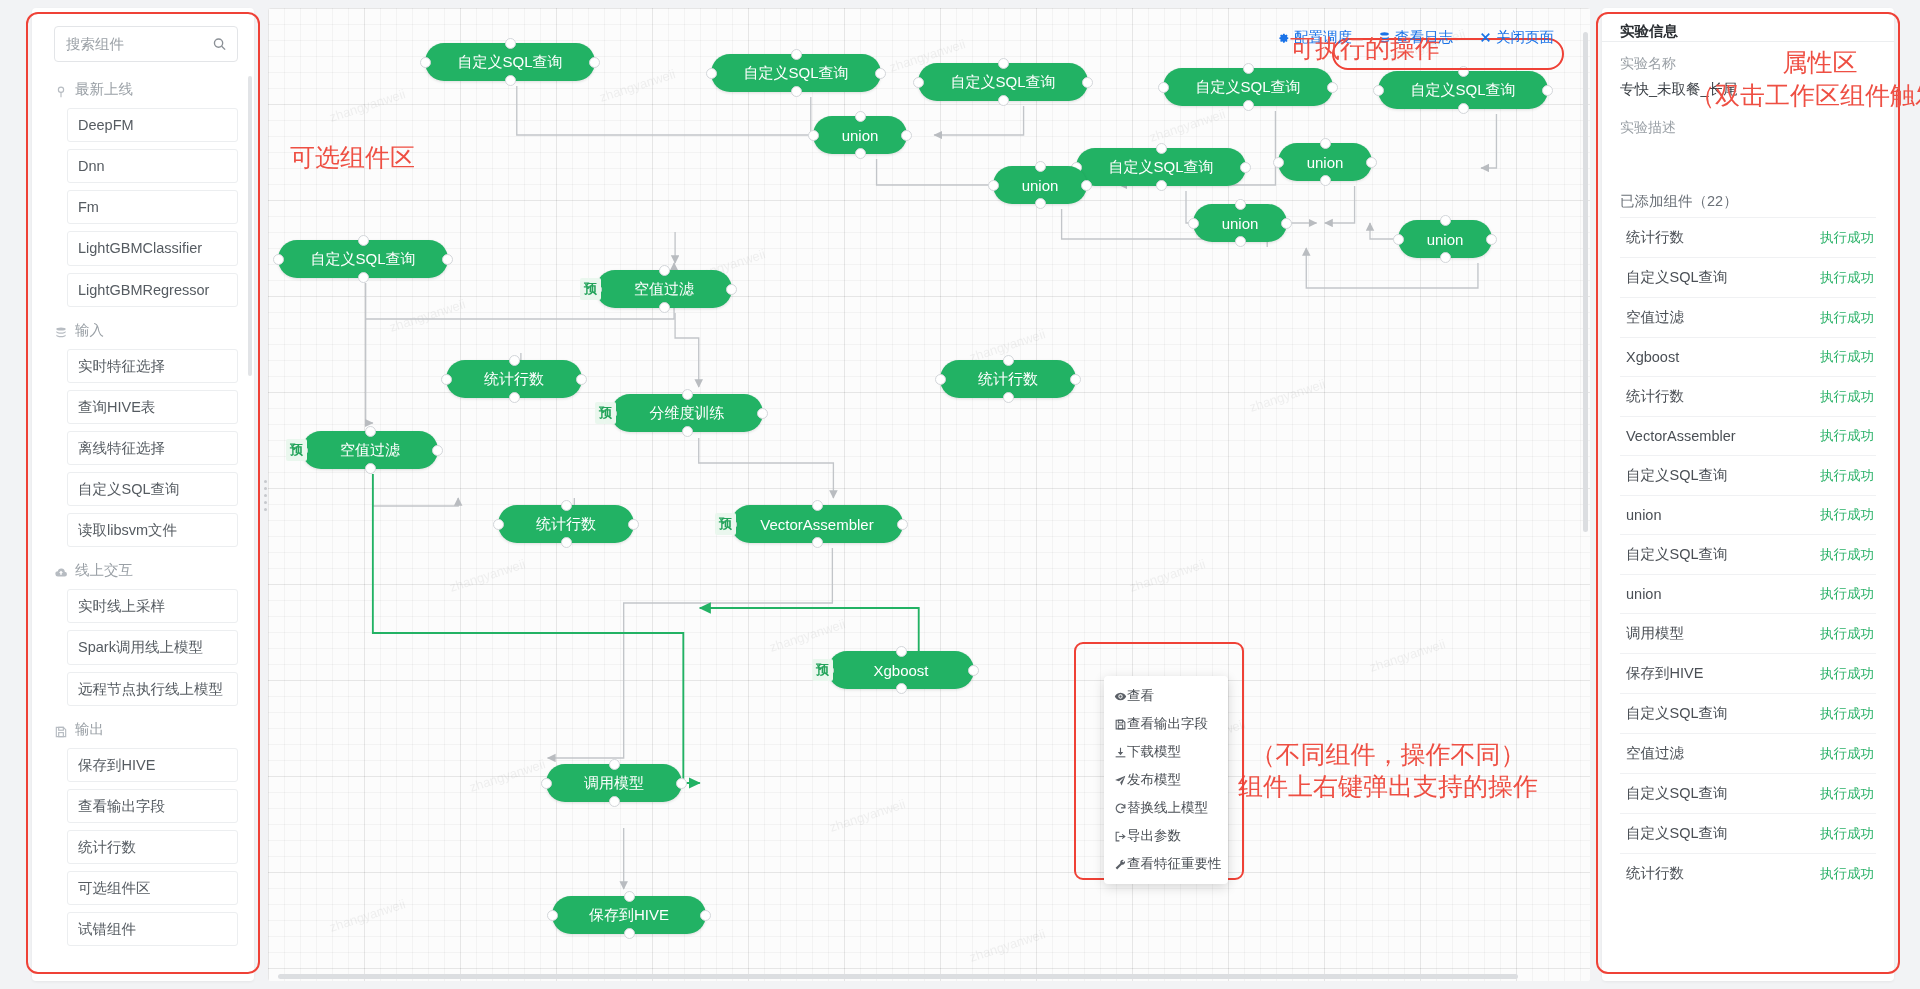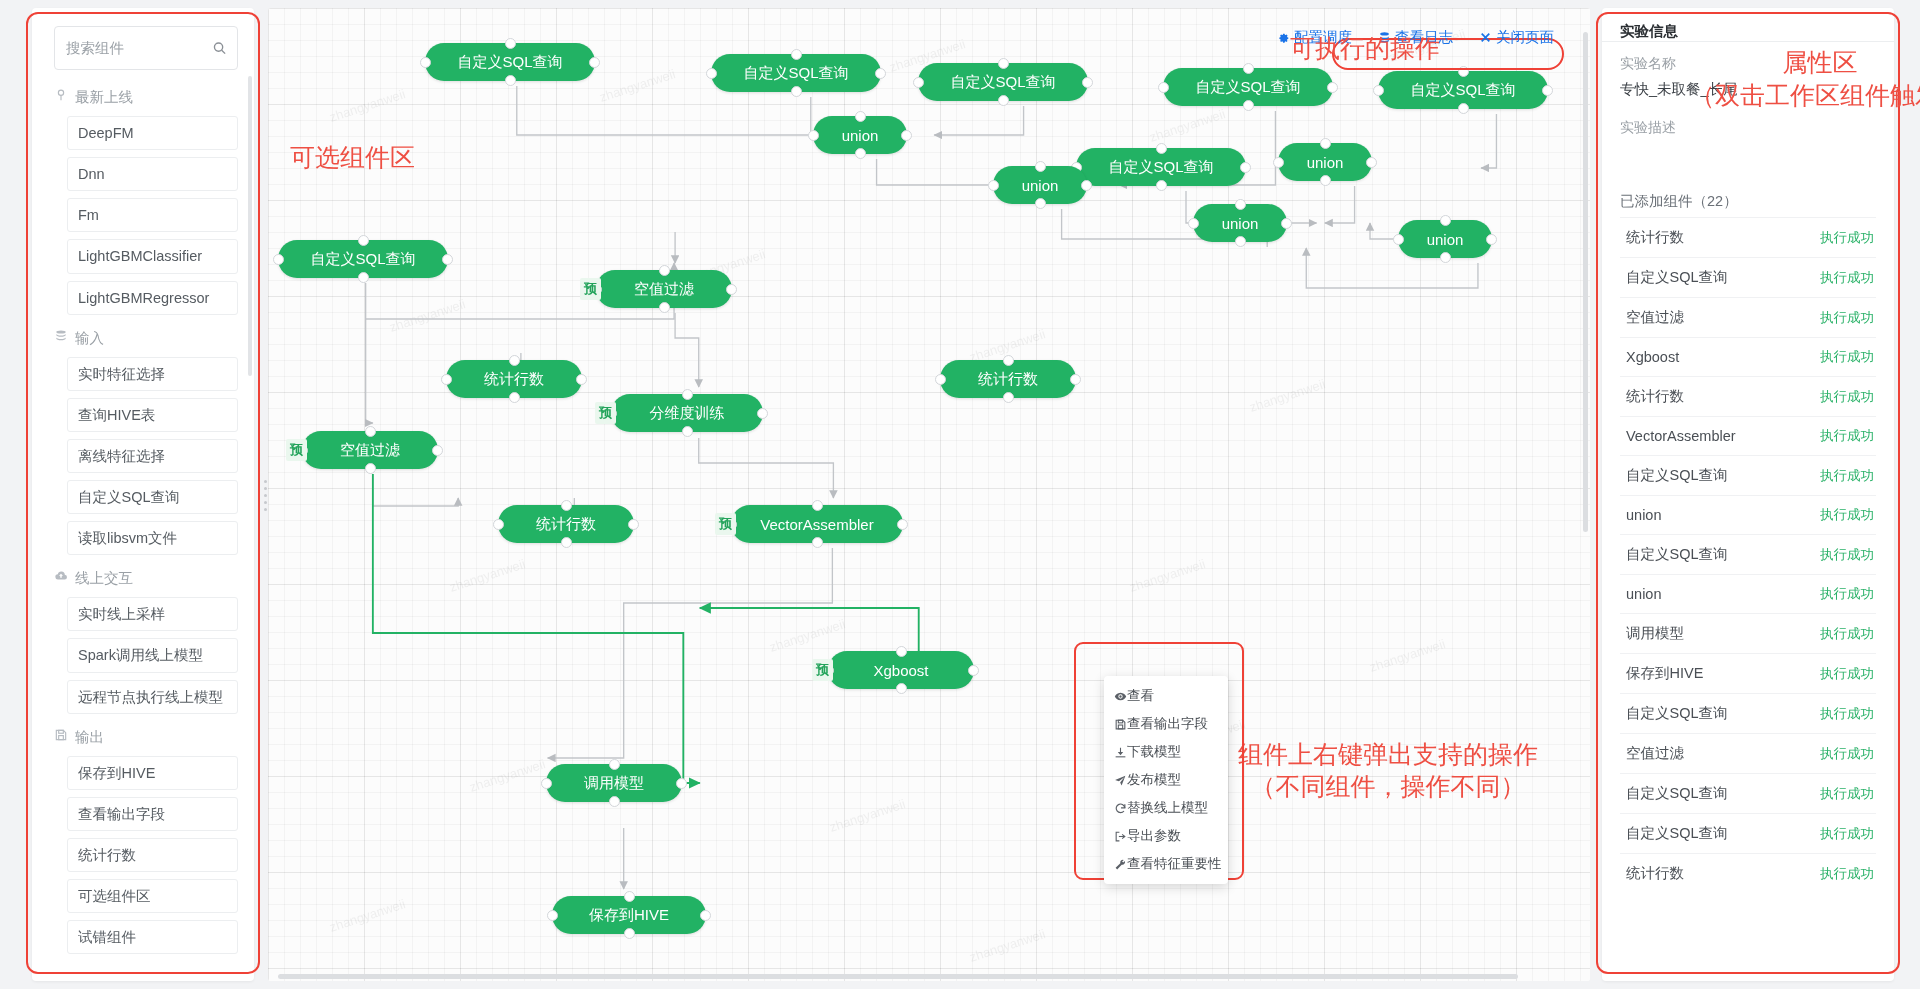--- a/index.html
+++ b/index.html
@@ -27,37 +27,37 @@
     position:absolute; inset:0;
     padding:18px 16px 0 22px;
     overflow:hidden;
   }
   .search-wrap{
     position:relative;
     margin-bottom:18px;
   }
   .search-input{
     width:100%;
-    height:44px;
+    height:36px;
     border:1px solid #e3e5e8;
     border-radius:4px;
     padding:0 34px 0 11px;
     font-size:14.5px;
     color:#9aa0a6;
     font-family:inherit;
     background:#fff;
     outline:none;
   }
   .search-input::placeholder{ color:#9aa0a6; }
   .search-icon{
     position:absolute; right:11px; top:50%; transform:translateY(-50%);
     width:15px;height:15px; color:#8b9096;
   }
   .group-title{
-    display:flex; align-items:flex-start; gap:7px;
+    display:flex; align-items:flex-end; gap:7px;
     font-size:14.5px; color:#9aa0a6;
     margin:14px 0 9px 0;
   }
   .group-title .gicon{ width:14px;height:14px;display:inline-block;color:#b7bcc2;flex:0 0 14px;}
   .comp-list{ padding-left:13px; }
   .comp-item{
     border:1px solid #eceef0;
     border-radius:3px;
     padding:7px 10px;
     font-size:14.5px;
@@ -584,22 +584,22 @@
             <line x1="19" y1="5" x2="5" y2="19"></line>
           </svg>
         <span>关闭页面</span>
       </div>
     </div>
     <div class="toolbar-redbox"></div>
 
     <div class="anno" style="left:22px; top:133px;">可选组件区</div>
     <div class="anno" style="left:1022px; top:24px;">可执行的操作</div>
     <div class="anno" style="left:970px; top:730px; text-align:center;">
+      <div>（不同组件，操作不同）</div>
       <div>组件上右键弹出支持的操作</div>
-      <div>（不同组件，操作不同）</div>
     </div>
 
     <div class="ctx-redbox"></div>
     <div class="ctx-menu" id="ctx-menu">
         <div class="ctx-item">
           <span class="ic"><svg viewBox="0 0 24 24" fill="currentColor">
               <path d="M12 5C6.5 5 2.7 9.4 1.5 12c1.2 2.6 5 7 10.5 7s9.3-4.4 10.5-7C21.3 9.4 17.5 5 12 5zm0 11a4 4 0 110-8 4 4 0 010 8zm0-6.2a2.2 2.2 0 100 4.4 2.2 2.2 0 000-4.4z"></path>
             </svg></span>
           <span>查看</span>
         </div>

